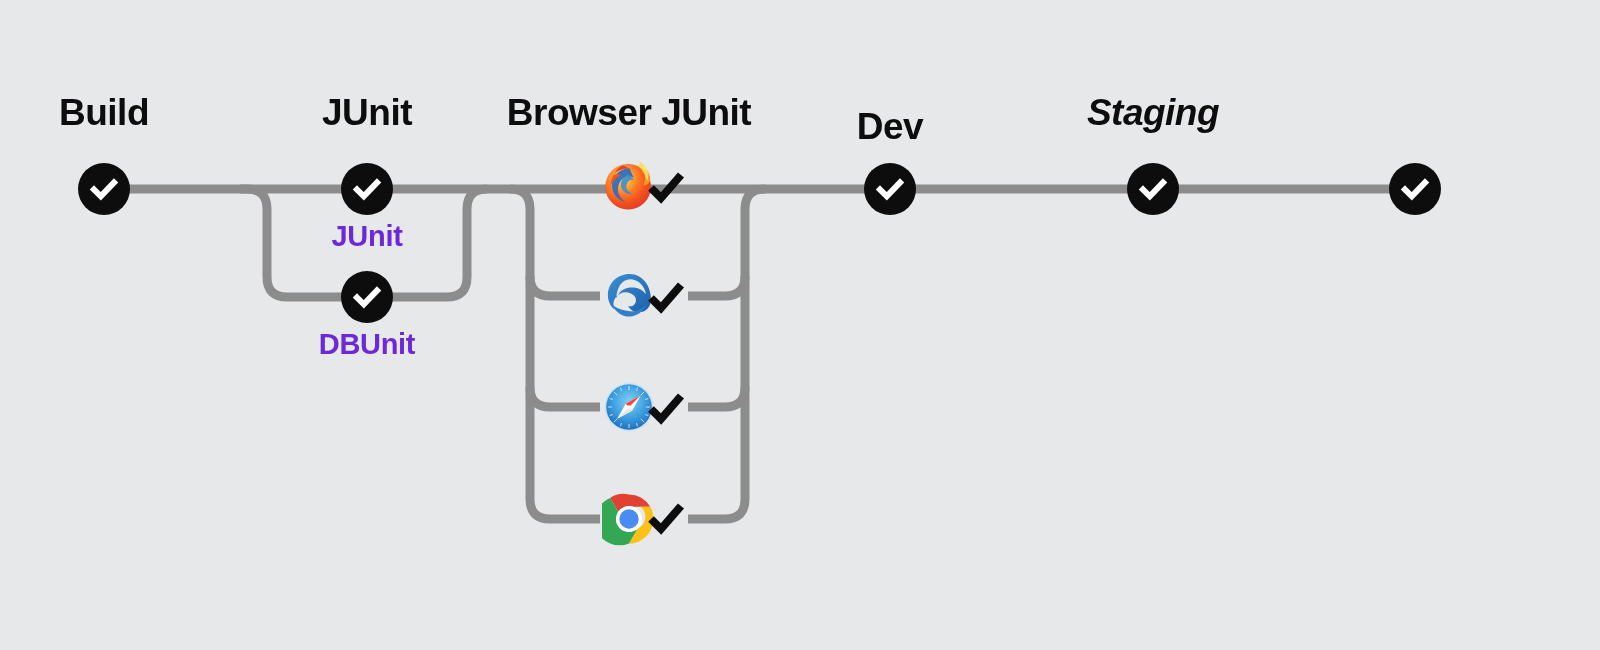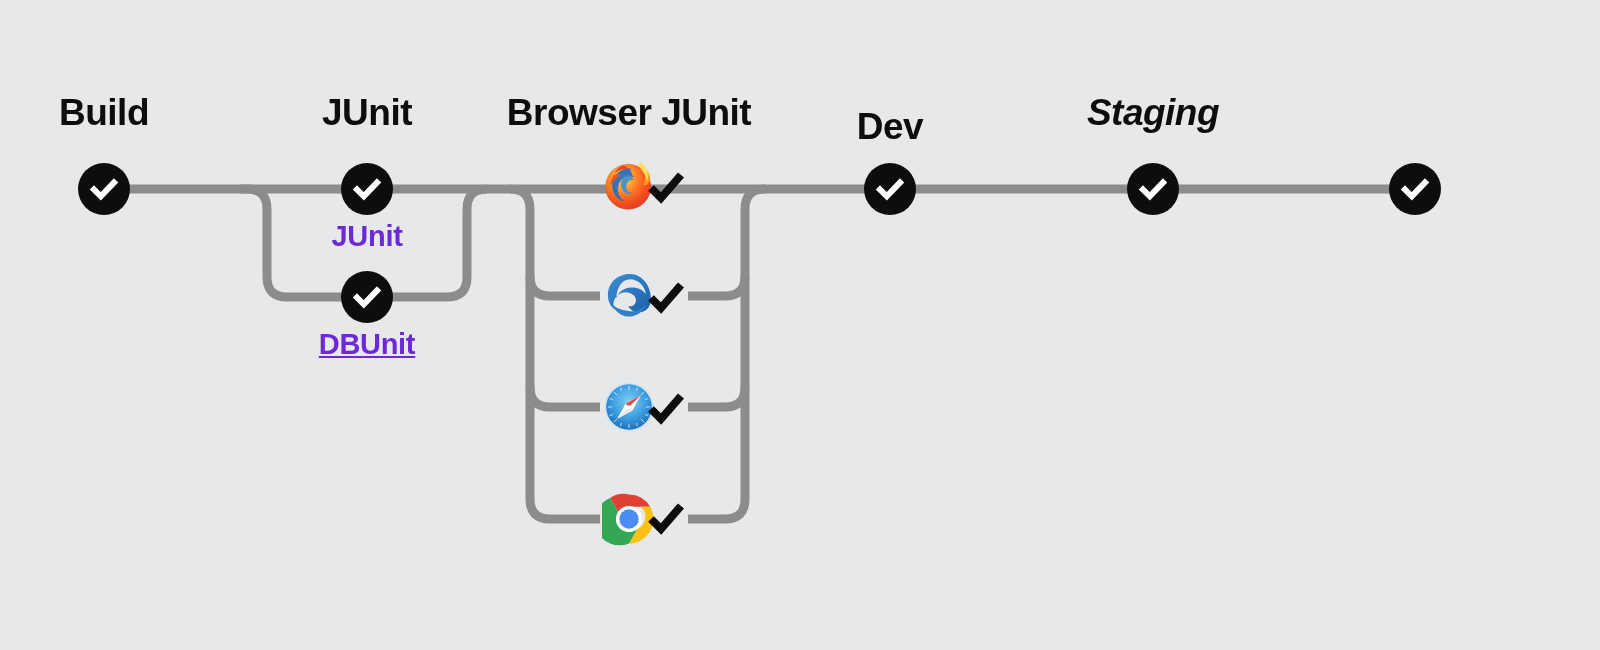--- a/index.html
+++ b/index.html
@@ -136,21 +136,21 @@
     </svg>
   </div>
 
   <div class="node" style="left:1415px; top:189px;">
     <svg width="34" height="34" viewBox="0 0 34 34">
       <path d="M7 17.5 L13.8 24.3 L27 10.5" fill="none" stroke="#ffffff" stroke-width="6" stroke-linecap="square" stroke-linejoin="miter"></path>
     </svg>
   </div>
 
   <div class="node-label" style="left:367px; top:222px;">JUnit</div>
-  <div class="node-label" style="left:367px; top:330px;text-decoration:underline;">DBUnit</div>
+  <div class="node-label" style="left:367px; top:330px;">DBUnit</div>
 
   <div class="browser-icon" style="left:629px; top:185px;">
     <svg width="54" height="54" viewBox="0 0 64 64">
       <defs>
         <radialGradient id="ffBody" cx="38%" cy="32%" r="72%">
           <stop offset="0%" stop-color="#ffe14d"></stop>
           <stop offset="22%" stop-color="#ffb238"></stop>
           <stop offset="48%" stop-color="#ff7b25"></stop>
           <stop offset="75%" stop-color="#f3501c"></stop>
           <stop offset="100%" stop-color="#e33b2a"></stop>

